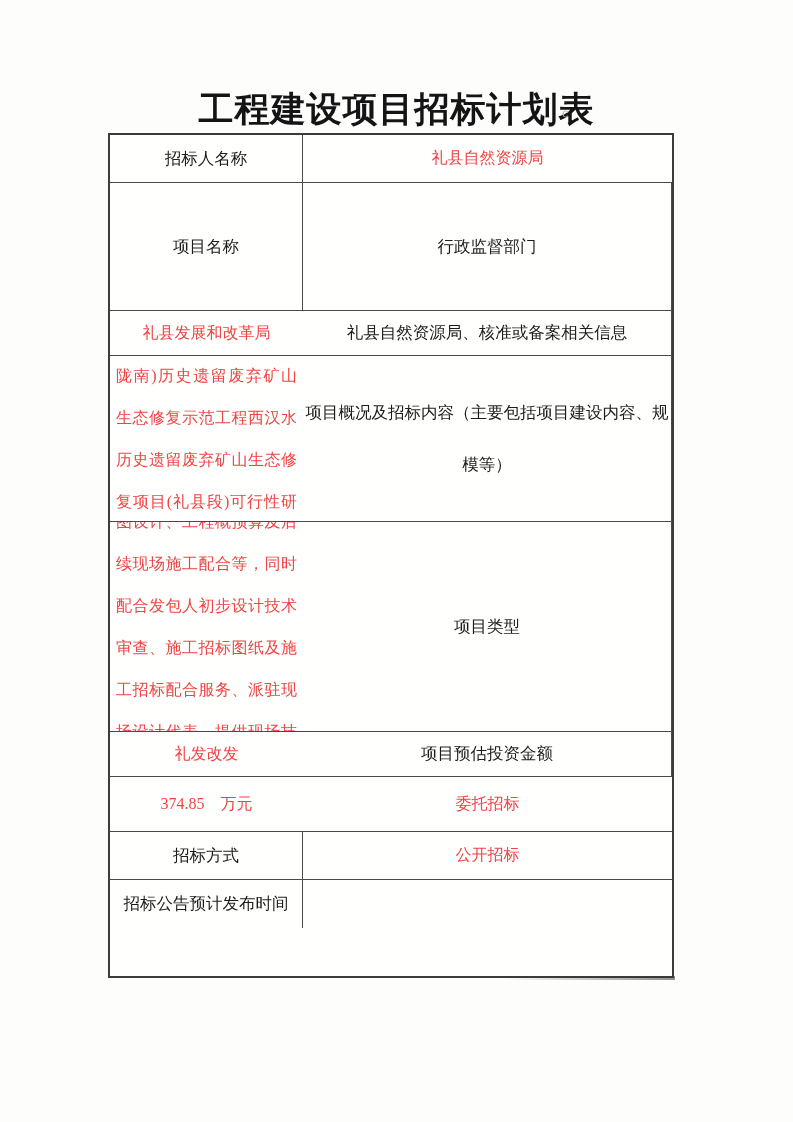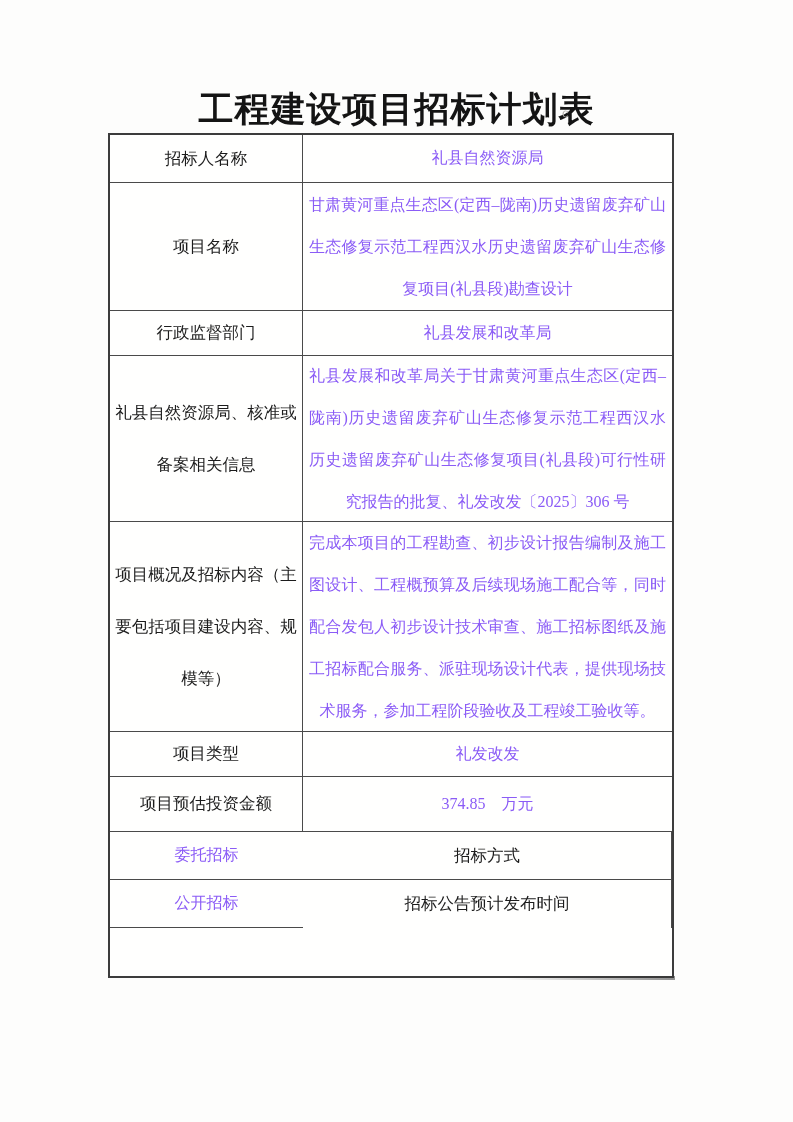--- a/index.html
+++ b/index.html
@@ -54,21 +54,21 @@
     text-align:center;
     font-size:16.5px;
     line-height:52px;
     padding:0 0;
     color:#1c1c1c;
   }
   .label-cell .txt{width:100%;}
   .value-cell{
     font-size:16px;
     padding:0 6px;
-    color:#8b5cf6;
+    color:#ef4444;
     align-items:center;
   }
   .value-cell .txt{width:100%;text-align:center;}
   .value-cell.multi .txt{
     text-align:justify;
     text-align-last:center;
     line-height:42px;
   }
   
   .scan-smudge{
@@ -91,23 +91,20 @@
 
     <div class="cell label-cell">
       <div class="txt">招标人名称</div>
     </div>
     <div class="cell value-cell">
       <div class="txt">礼县自然资源局</div>
     </div>
 
     <div class="cell label-cell">
       <div class="txt">项目名称</div>
-    </div>
-    <div class="cell value-cell multi">
-      <div class="txt">甘肃黄河重点生态区(定西–陇南)历史遗留废弃矿山生态修复示范工程西汉水历史遗留废弃矿山生态修复项目(礼县段)勘查设计</div>
     </div>
 
     <div class="cell label-cell">
       <div class="txt">行政监督部门</div>
     </div>
     <div class="cell value-cell">
       <div class="txt">礼县发展和改革局</div>
     </div>
 
     <div class="cell label-cell">

